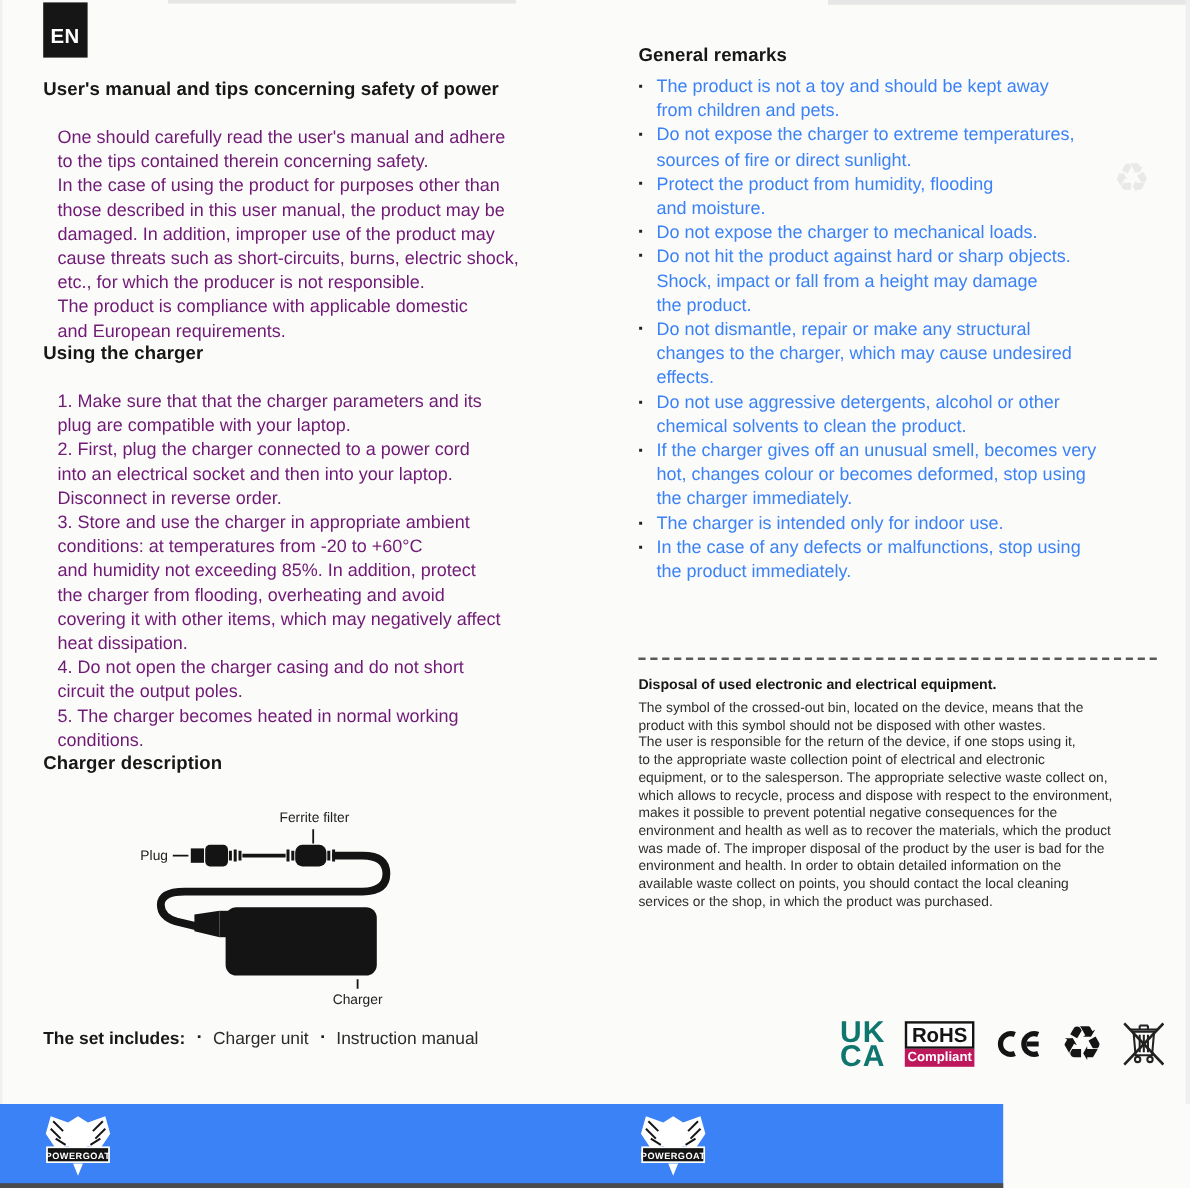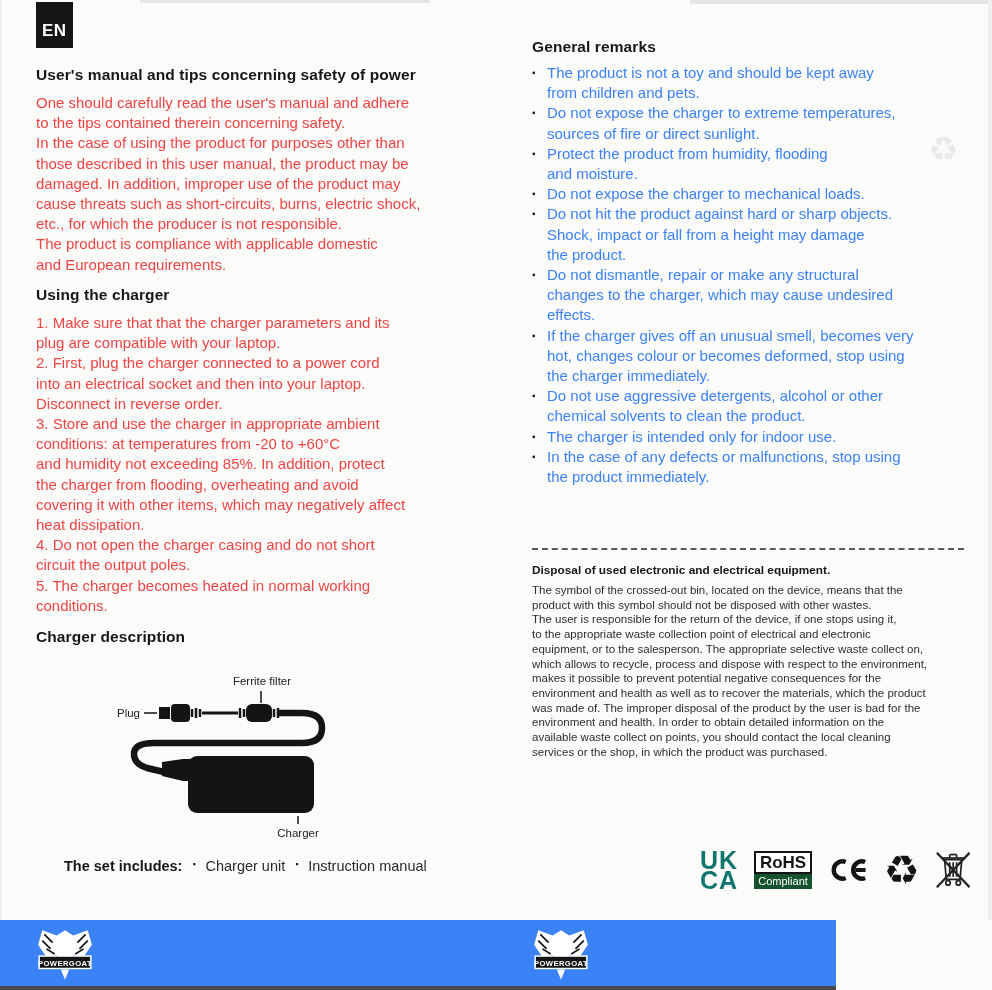--- a/index.html
+++ b/index.html
@@ -17,21 +17,21 @@
   .en-badge{
     left:36px;top:2px;width:37px;height:46px;background:#161616;
     color:#fff;font-weight:bold;font-size:17px;
     display:flex;align-items:flex-end;justify-content:flex-start;
     padding:0 0 7px 6px;box-sizing:border-box;letter-spacing:.5px;
   }
   h2.sec{
     margin:0;font-size:15.5px;font-weight:bold;color:#171717;letter-spacing:.1px;
   }
   .body-text{
-    margin:0;font-size:15px;line-height:20.2px;white-space:pre-line;color:#ef4444;
+    margin:12px;font-size:15px;line-height:20.2px;white-space:pre-line;color:#701a75;
   }
   
   ul.remarks{
     margin:0;padding:0;list-style:none;font-size:15px;line-height:20.2px;color:#3b82f6;
   }
   ul.remarks li{position:relative;padding-left:15px;white-space:pre-line;}
   ul.remarks li::before{
     content:"▪";position:absolute;left:0;top:0;font-size:10px;color:#222;
   }
   .dashed-sep{
@@ -44,21 +44,21 @@
   .set-row .lbl{font-weight:bold;color:#171717;}
   .set-item{position:relative;padding-left:13px;}
   .set-item::before{content:"▪";position:absolute;left:0;top:1px;font-size:9px;color:#222;}
   
   .badges{left:700px;top:845px;width:270px;height:50px;display:flex;align-items:center;gap:16px;}
   .ukca{display:flex;flex-direction:column;line-height:.82;font-weight:bold;
         font-size:25px;color:#0f766e;letter-spacing:1px;}
   .rohs{display:flex;flex-direction:column;width:64px;}
   .rohs .top{border:2.5px solid #141414;background:#fff;color:#141414;font-weight:bold;
         font-size:17px;text-align:center;padding:1px 0 0;line-height:1.1;}
-  .rohs .bot{background:#14532d;color:#fff;font-size:11px;font-weight:normal;
+  .rohs .bot{background:#be185d;color:#fff;font-size:11px;font-weight:bold;
         text-align:center;padding:1px 0 2px;line-height:1.1;}
   .recycle-glyph{font-size:40px;color:#141414;line-height:1;}
   
   .footer-bar{left:0;top:920px;width:836px;height:70px;background:#3b82f6;}
   .footer-bar .edge-strip{position:absolute;left:0;bottom:0;width:100%;height:4px;background:#4a4a4a;}
   
   .faint{opacity:.18;color:#9a9a9a;font-size:34px;line-height:1;}
 </style>
 </head>
 <body>
@@ -132,21 +132,21 @@
     <polygon points="132,96 153,93 153,115 132,110" fill="#141414" stroke="none"></polygon>
     <rect x="153" y="93" width="10" height="22" fill="#141414" stroke="none"></rect>
 
     <rect x="158" y="90" width="126" height="57" rx="9" fill="#141414" stroke="none"></rect>
 
     <line x1="268" y1="150" x2="268" y2="158" stroke-width="1.5"></line>
     <text x="268" y="171" text-anchor="middle" font-size="11.5" fill="#222" stroke="none" font-family="Liberation Sans, sans-serif">Charger</text>
   </g>
 </svg>
 
-<div class="abs set-row" style="left:36px;top:858px;width:470px;margin-left:28px;">
+<div class="abs set-row" style="left:36px;top:858px;width:470px;">
   <span class="lbl">The set includes:</span>
   <span class="set-item">Charger unit</span>
   <span class="set-item">Instruction manual</span>
 </div>
 
 <h2 class="abs sec" style="left:532px;top:38px;width:440px;">General remarks</h2>
 
 <ul class="abs remarks" style="left:532px;top:63px;width:440px;">
   <li>The product is not a toy and should be kept away
 from children and pets.</li>
@@ -154,25 +154,25 @@
 sources of fire or direct sunlight.</li>
   <li>Protect the product from humidity, flooding
 and moisture.</li>
   <li>Do not expose the charger to mechanical loads.</li>
   <li>Do not hit the product against hard or sharp objects.
 Shock, impact or fall from a height may damage
 the product.</li>
   <li>Do not dismantle, repair or make any structural
 changes to the charger, which may cause undesired
 effects.</li>
+  <li>Do not use aggressive detergents, alcohol or other
+chemical solvents to clean the product.</li>
   <li>If the charger gives off an unusual smell, becomes very
 hot, changes colour or becomes deformed, stop using
 the charger immediately.</li>
-  <li>Do not use aggressive detergents, alcohol or other
-chemical solvents to clean the product.</li>
   <li>The charger is intended only for indoor use.</li>
   <li>In the case of any defects or malfunctions, stop using
 the product immediately.</li>
 </ul>
 
 <hr class="abs dashed-sep" style="left:532px;top:548px;width:432px;">
 
 <h3 class="abs disposal-h" style="left:532px;top:563px;width:445px;">Disposal of used electronic and electrical equipment.</h3>
 <p class="abs disposal-b" style="left:532px;top:583px;width:448px;">The symbol of the crossed-out bin, located on the device, means that the
 product with this symbol should not be disposed with other wastes.

